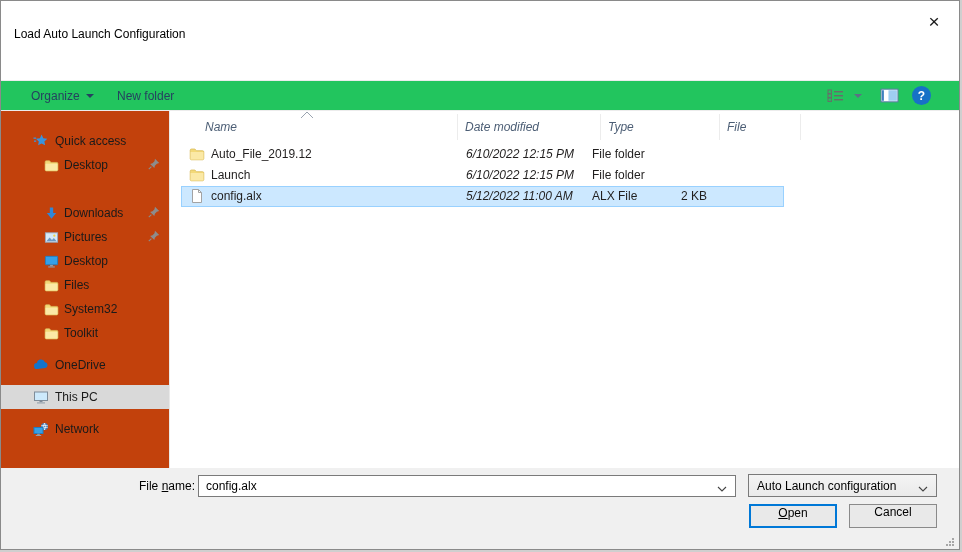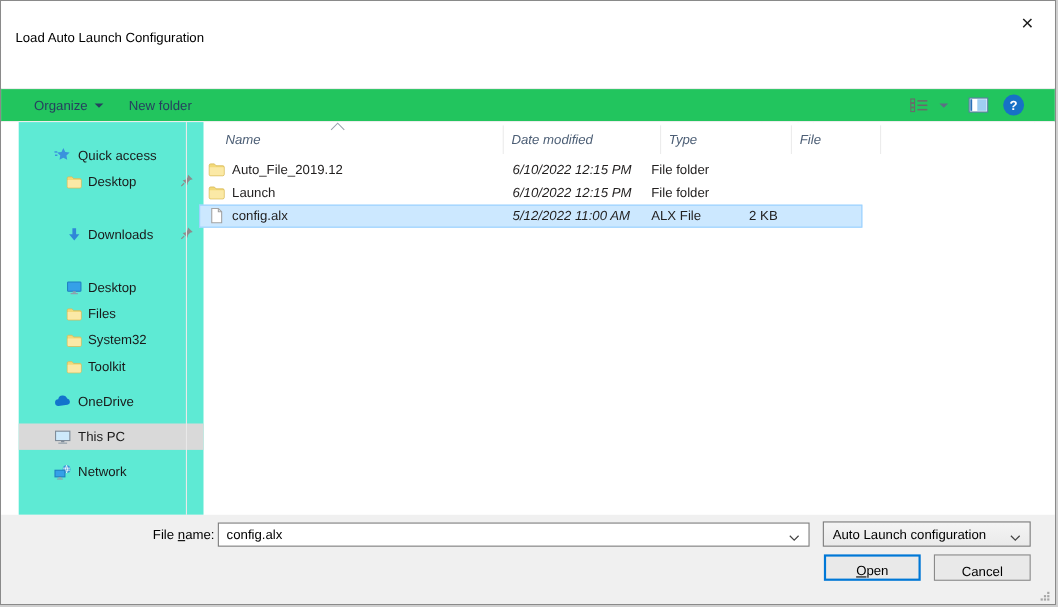--- a/index.html
+++ b/index.html
@@ -40,21 +40,21 @@
   
   .commandbar { position:absolute; left:0; top:79px; width:100%; height:31px;
     background:#22c55e; border-top:1px solid #ececec; border-bottom:1px solid #ececec; }
   .cmd { position:absolute; top:0; height:29px; display:flex; align-items:center;
     color:#26415f; font-size:12px; gap:6px; padding:0 6px; }
   .tri-down { width:0; height:0; border-left:4px solid transparent; border-right:4px solid transparent;
     border-top:4px solid #26415f; display:inline-block; }
   .cmd-right { position:absolute; top:0; height:29px; display:flex; align-items:center; }
   
   .main { position:absolute; left:0; top:110px; width:100%; height:357px; background:#fff; }
-  .sidebar { position:absolute; left:16px; top:0; width:168px; height:100%; background:#5eead4; }
+  .sidebar { position:absolute; left:0; top:0; width:168px; height:100%; background:#c2410c; }
   .sidebar-divider { position:absolute; left:168px; top:0; width:1px; height:100%; background:#e9e9e9; }
   .side-item { position:absolute; left:0; width:168px; height:24px; display:flex; align-items:center; }
   .side-item.selected { background:#d9d9d9; }
   .si-icon { position:absolute; }
   .si-label { position:absolute; color:#1a1a1a; white-space:nowrap; }
   .lvl0 .si-icon { left:32px; } .lvl0 .si-label { left:54px; }
   .lvl1 .si-icon { left:43px; } .lvl1 .si-label { left:63px; }
   .pin { position:absolute; left:147px; top:5px; }
   
   .filearea { position:absolute; left:180px; top:0; right:0; height:100%; }
@@ -77,21 +77,21 @@
   .fn-input-wrap { position:absolute; left:197px; top:7px; width:538px; height:22px;
     border:1px solid #7a7a7a; background:#fff; }
   .fn-input { position:absolute; left:0; top:0; width:100%; height:100%; border:none; outline:none;
     padding:0 24px 0 7px; font-family:"Liberation Sans",sans-serif; font-size:12px; color:#000; background:transparent; }
   .fn-chevron { position:absolute; right:7px; top:7px; }
   .ftype-select { position:absolute; left:747px; top:6px; width:189px; height:23px;
     border:1px solid #7a7a7a; background:linear-gradient(#f4f4f4,#eaeaea);
     display:flex; align-items:center; }
   .ftype-label { margin-left:8px; color:#000; }
   .ftype-chevron { position:absolute; right:7px; top:8px; }
-  .btn { position:absolute; top:36px; width:88px; height:24px; display:flex; align-items:flex-end;
+  .btn { position:absolute; top:36px; width:88px; height:24px; display:flex; align-items:flex-start;
     justify-content:center; background:#e9e9e9; border:1px solid #8a8a8a; color:#000; font-size:12px; }
   .btn.default { border:2px solid #0078d7; }
   .open-btn { left:748px; }
   .cancel-btn { left:848px; }
   .grip { position:absolute; right:4px; bottom:4px; }
 </style>
 </head>
 <body>
 
 <svg width="0" height="0" style="position:absolute">
@@ -284,20 +284,29 @@
       </div>
       <div class="side-item lvl1" style="top:90px">
         <svg class="si-icon" width="15" height="15" viewBox="0 0 16 16">
             <use href="#sym-download"></use>
           </svg>
         <span class="si-label">Downloads</span>
         <svg class="pin" width="12" height="12">
             <use href="#sym-pin"></use>
           </svg>
       </div>
+      <div class="side-item lvl1" style="top:114px">
+        <svg class="si-icon" width="15" height="15" viewBox="0 0 16 16">
+            <use href="#sym-pictures"></use>
+          </svg>
+        <span class="si-label">Pictures</span>
+        <svg class="pin" width="12" height="12">
+            <use href="#sym-pin"></use>
+          </svg>
+      </div>
       <div class="side-item lvl1" style="top:138px">
         <svg class="si-icon" width="15" height="15" viewBox="0 0 16 16">
             <use href="#sym-monitor"></use>
           </svg>
         <span class="si-label">Desktop</span>
       </div>
       <div class="side-item lvl1" style="top:162px">
         <svg class="si-icon" width="15" height="15" viewBox="0 0 16 16">
             <use href="#sym-folder"></use>
           </svg>

